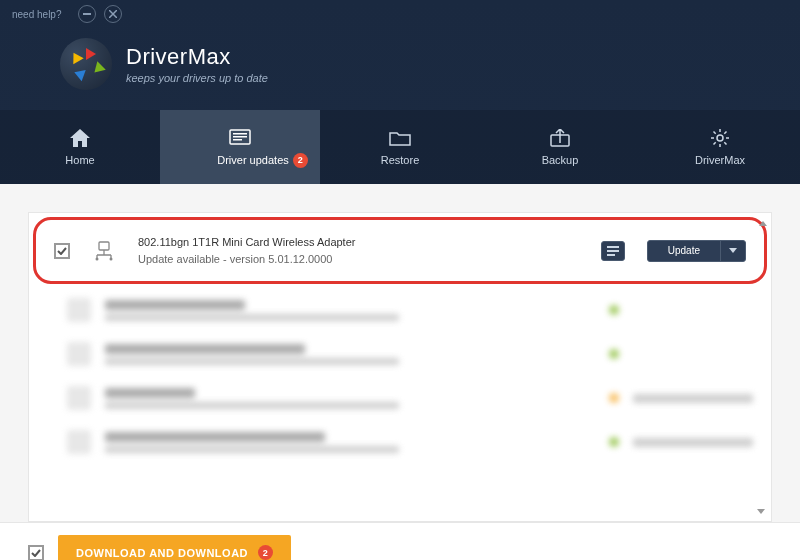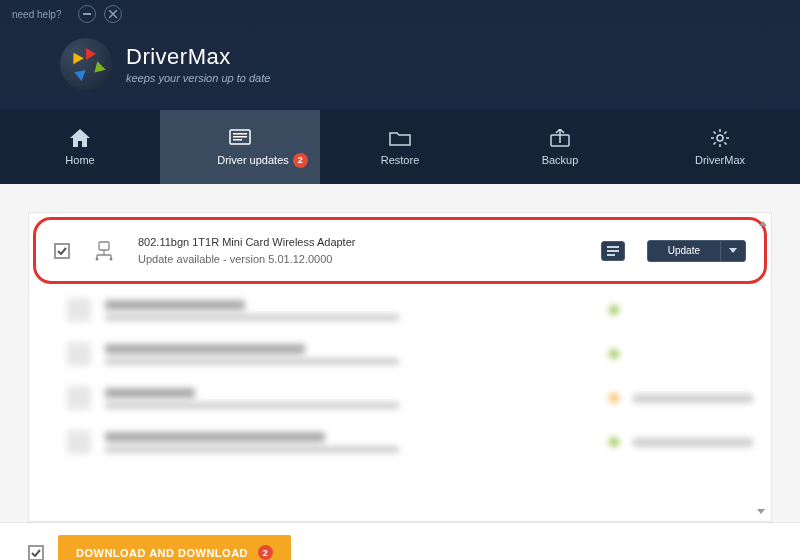--- a/index.html
+++ b/index.html
@@ -75,21 +75,21 @@
     <div class="logo-circle">
       <div class="logo-arrows">
         <span class="arrow-r"></span>
           <span class="arrow-g"></span>
           <span class="arrow-b"></span>
           <span class="arrow-y"></span>
       </div>
     </div>
     <div class="brand">
       <div class="brand-name">DriverMax</div>
-      <div class="brand-tag">keeps your version up to date</div>
+      <div class="brand-tag">keeps your drivers up to date</div>
     </div>
   </div>
 
   <div class="nav">
     <div class="nav-item">
       <div class="nav-icon">
         <svg width="20" height="18" viewBox="0 0 20 18">
             <path d="M10 0 L20 9 L17 9 L17 18 L12 18 L12 12 L8 12 L8 18 L3 18 L3 9 L0 9 Z" fill="#cdd8e5"></path>
           </svg>
       </div>

